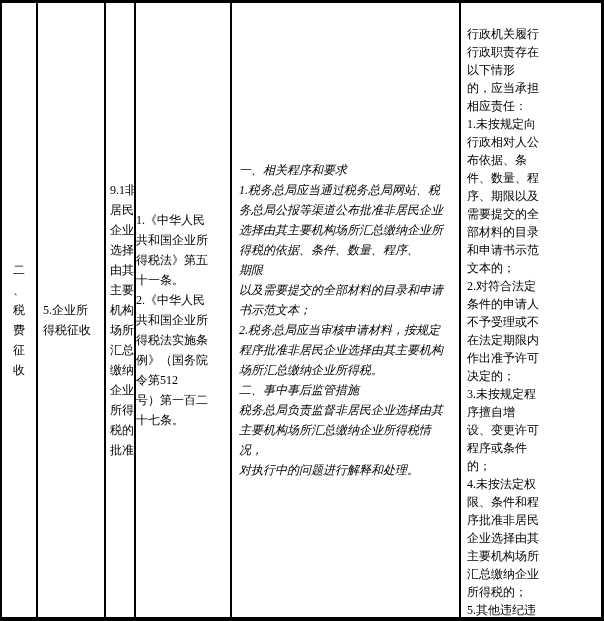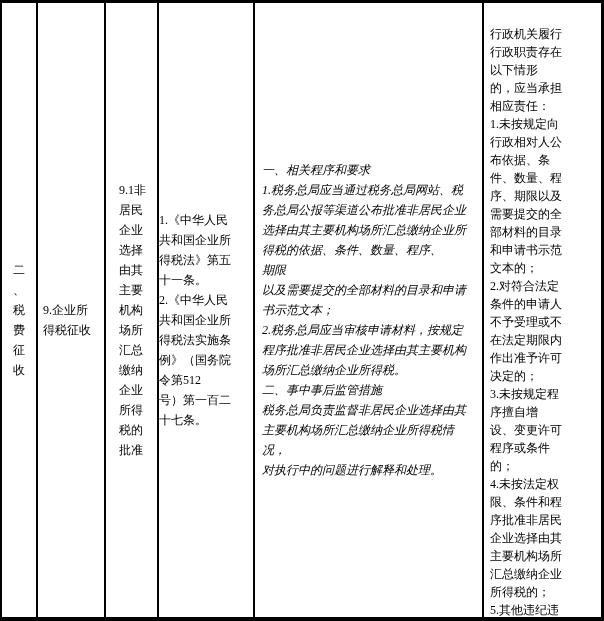--- a/index.html
+++ b/index.html
@@ -33,21 +33,21 @@
   }
   .cell:last-child { border-right: none; border-radius: 14px; }
   .vcenter {
     display: flex;
     flex-direction: column;
     justify-content: center;
     padding-top: 20px; 
   }
   .c1 { width: 36px; text-align: center; }
   .c2 { width: 68px; padding-left: 5px; }
-  .c3 { width: 53px; padding-left: 13px; }
+  .c3 { width: 30px; padding-left: 4px; }
   .c4 { width: 96px; padding-right: 2px; }
   .c5 { width: 229px; padding-left: 7px; padding-right: 17px; font-style: italic; }
   .c6 {
     flex: 1 1 auto;
     width: auto;
     padding: 4px 2px 0 6px;
     line-height: 18px;
   }
 </style>
 </head>
@@ -56,21 +56,21 @@
 <div class="doc-table">
   <div class="cell c1 vcenter">
     <div>二
 、
 税
 费
 征
 收</div>
   </div>
   <div class="cell c2 vcenter">
-    <div>9.企业所
+    <div>5.企业所
 得税征收</div>
   </div>
   <div class="cell c3 vcenter">
     <div>9.1非
 居民
 企业
 选择
 由其
 主要
 机构

